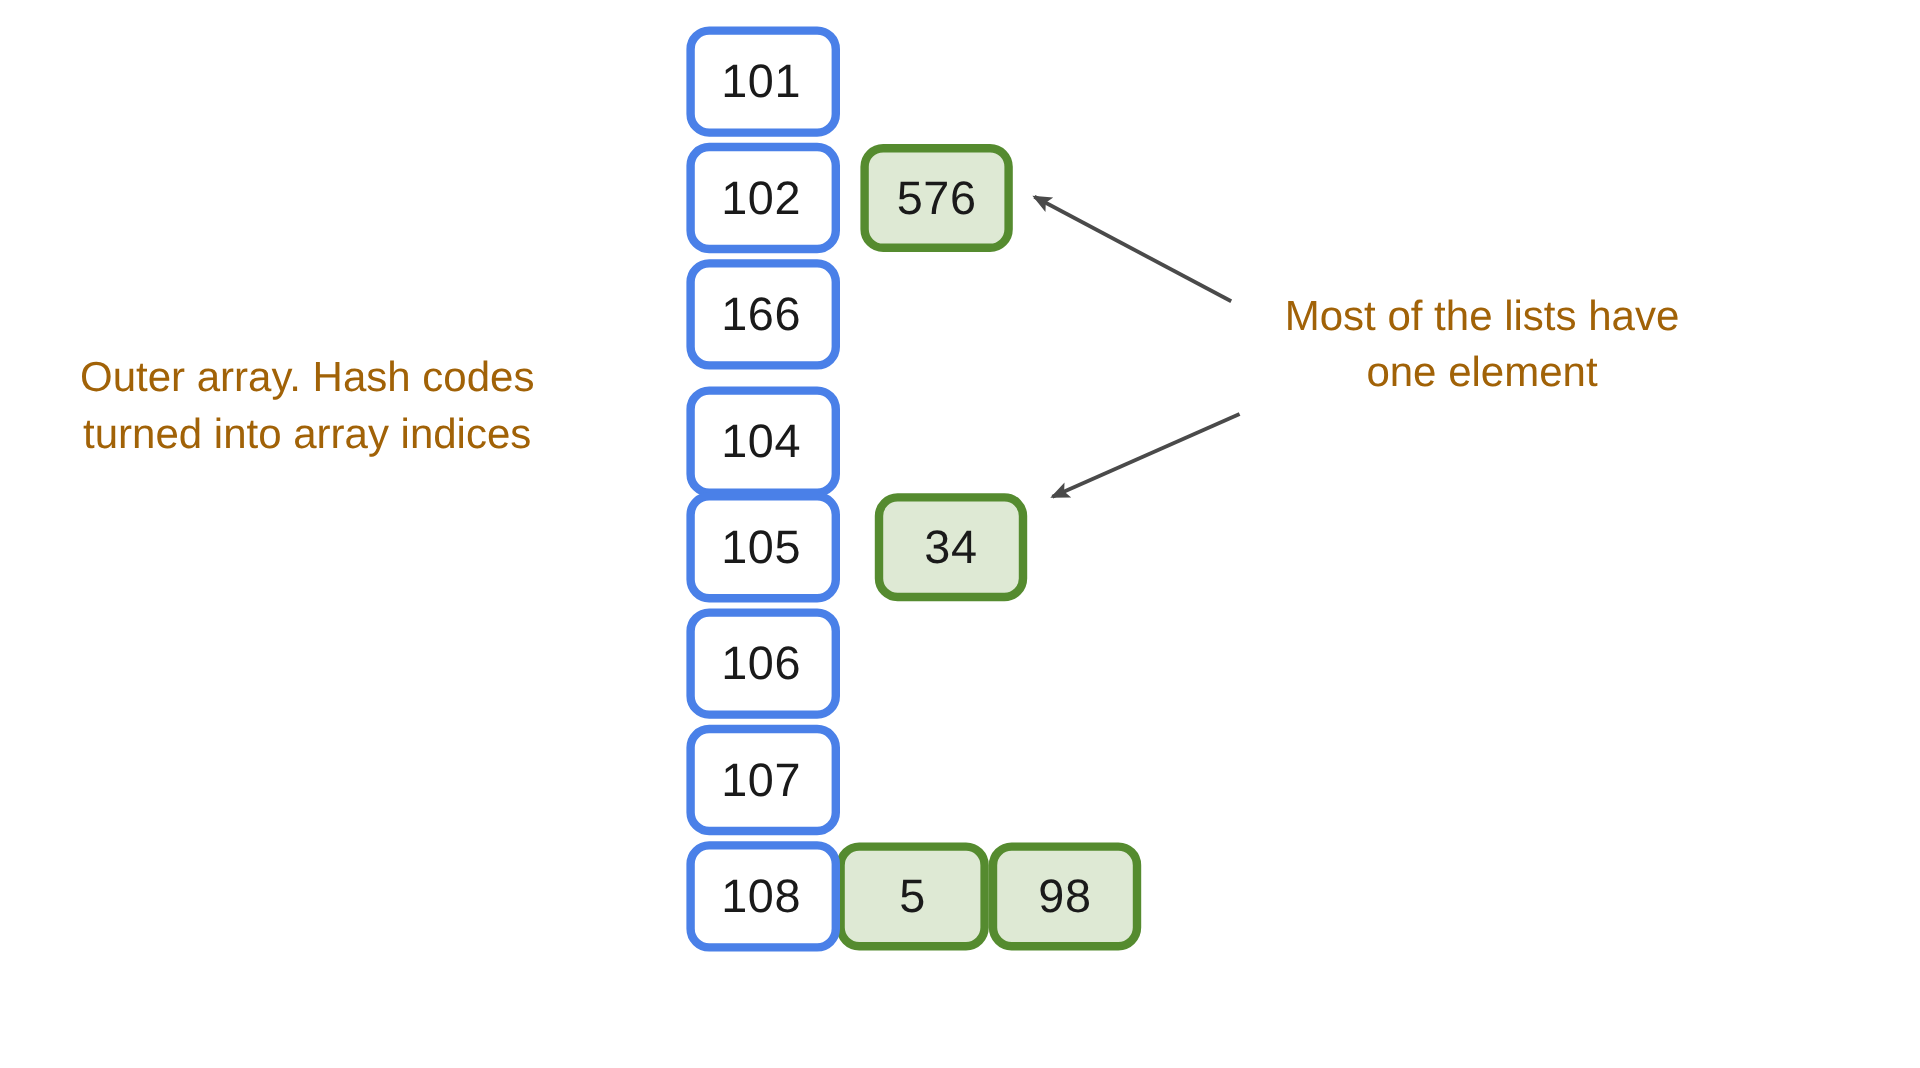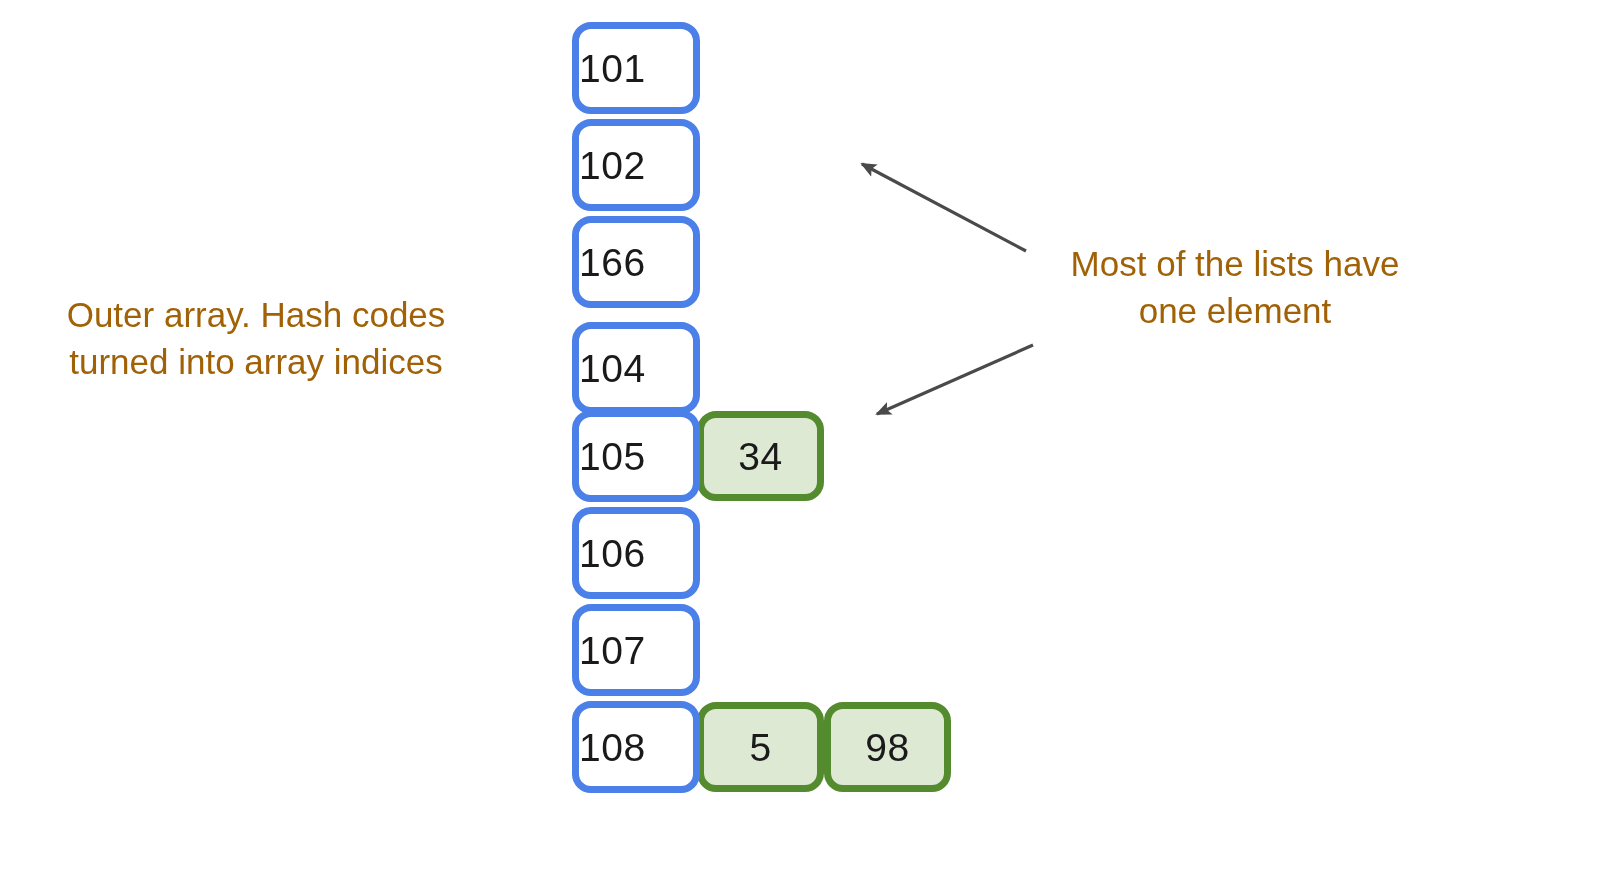--- a/index.html
+++ b/index.html
@@ -32,20 +32,21 @@
 
   .index-cell {
     box-sizing: border-box;
     width: 128px;
     height: 92px;
     border: 7px solid #4a80e8;
     border-radius: 19px;
     background: #ffffff;
     display: flex;
     align-items: center;
+    padding-left: 22px;
     position: relative;
     z-index: 2;
   }
 
   .index-label {
     font-size: 39px;
     color: #1a1a1a;
     letter-spacing: 0.5px;
     line-height: 1;
   }
@@ -127,35 +128,38 @@
     <div class="bucket-row" style="top:22px;">
       <div class="index-cell">
         <span class="index-label">101</span>
       </div>
     </div>
 
     <div class="bucket-row" style="top:119px;gap:20px;">
       <div class="index-cell">
         <span class="index-label">102</span>
       </div>
+      <div class="entry-cell">
+        <span class="entry-label">576</span>
+      </div>
     </div>
 
     <div class="bucket-row" style="top:216px;">
       <div class="index-cell">
         <span class="index-label">166</span>
       </div>
     </div>
 
     <div class="bucket-row" style="top:322px;">
       <div class="index-cell">
         <span class="index-label">104</span>
       </div>
     </div>
 
-    <div class="bucket-row" style="top:410px;">
+    <div class="bucket-row" style="top:410px;gap:32px;">
       <div class="index-cell">
         <span class="index-label">105</span>
       </div>
       <div class="entry-cell">
         <span class="entry-label">34</span>
       </div>
     </div>
 
     <div class="bucket-row" style="top:507px;">
       <div class="index-cell">

